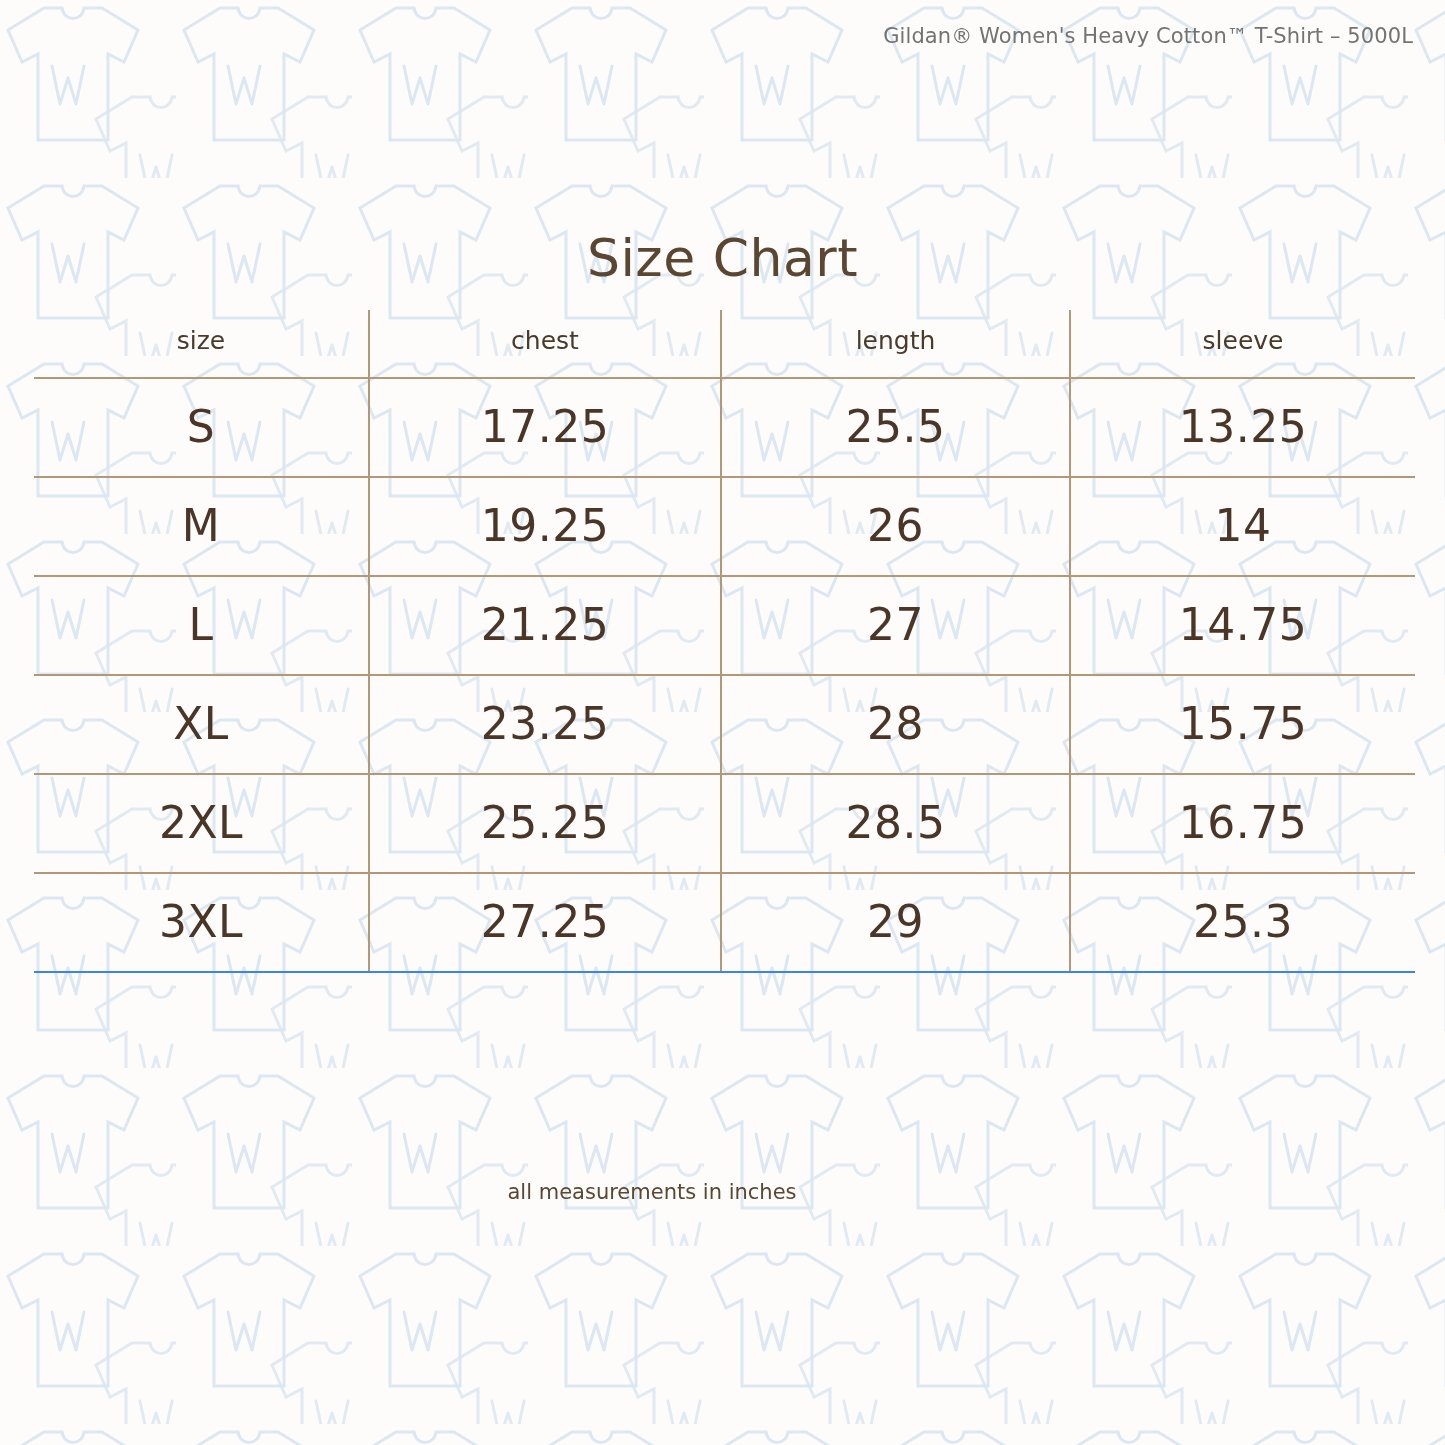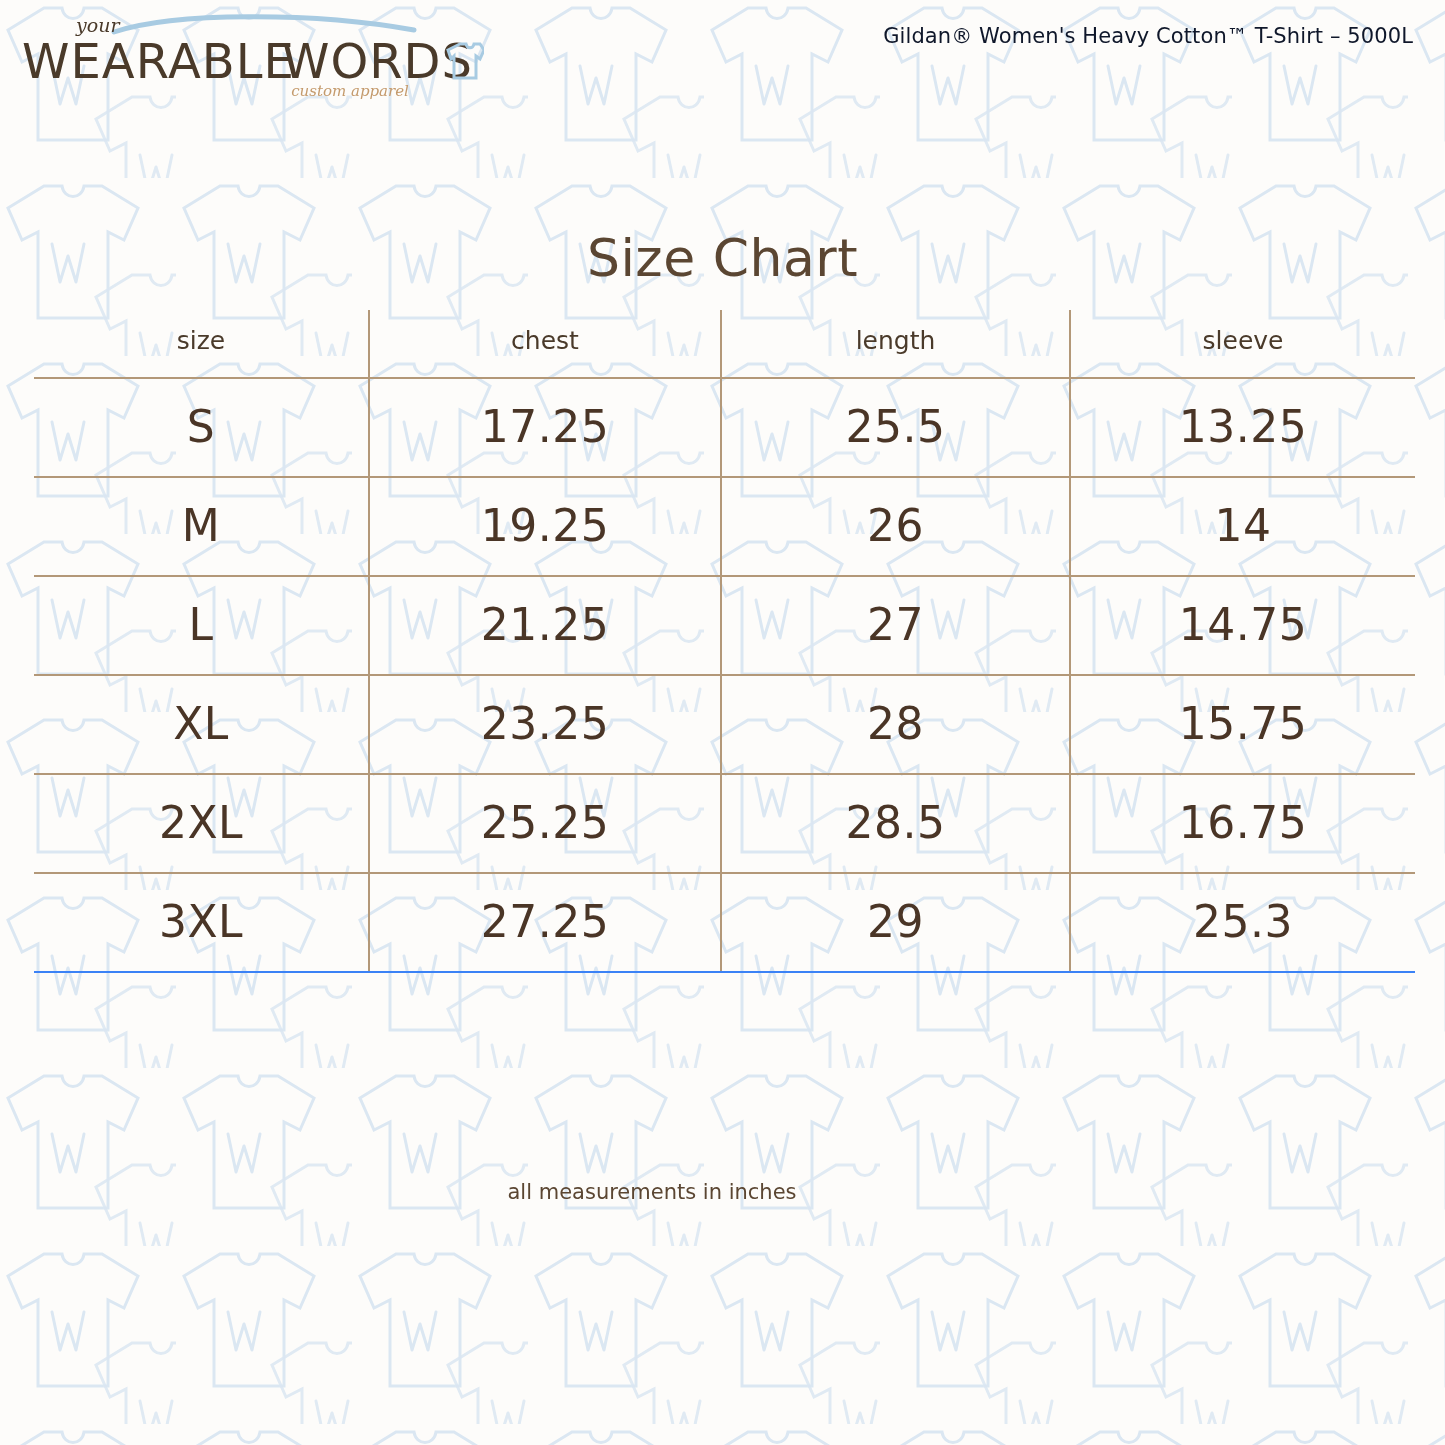--- a/index.html
+++ b/index.html
@@ -43,21 +43,21 @@
     top: 6px;
     width: 470px;
     height: 96px;
   }
   #product-title {
     position: absolute;
     right: 32px;
     top: 24px;
     font-family: "DejaVu Sans", sans-serif;
     font-size: 21px;
-    color: #0f172a;
+    color: #737373;
     letter-spacing: 0.1px;
     white-space: nowrap;
   }
 
   
   #chart-wrap {
     position: absolute;
     left: 0;
     top: 0;
     width: 1445px;
@@ -148,35 +148,20 @@
           <use href="#wm-shirt" x="0" y="0"></use>
           <use href="#wm-shirt" x="88" y="89" opacity="0.85"></use>
         </pattern>
       </defs>
       <rect x="-20" y="-20" width="1490" height="1490" fill="url(#wm-pattern)"></rect>
     </svg>
   </div>
 
   <div id="header">
 
-    <div id="logo">
-      <svg width="470" height="96" viewBox="0 0 470 96" xmlns="http://www.w3.org/2000/svg">
-
-        <path d="M100 26 C160 6, 300 6, 400 24" fill="none" stroke="#a8cbe2" stroke-width="5" stroke-linecap="round"></path>
-
-        <text x="62" y="26" font-family="DejaVu Serif, serif" font-size="19" fill="#4a3a2a" font-style="italic">your</text>
-
-        <text x="8" y="72" font-family="DejaVu Sans, sans-serif" font-size="48" fill="#4a3a2a" letter-spacing="1">WEARABLE</text>
-        <text x="268" y="72" font-family="DejaVu Sans, sans-serif" font-size="48" fill="#4a3a2a" letter-spacing="1">WORDS</text>
-
-        <path d="M434 44 L446 38 L452 38 C453 43 459 43 460 38 L466 38 L470 44 L466 53 L462 50 L462 72 L440 72 L440 50 L437 53 Z" fill="none" stroke="#a8cbe2" stroke-width="3"></path>
-
-        <text x="336" y="90" font-family="DejaVu Serif, serif" font-size="15" fill="#c49a6c" font-style="italic" text-anchor="middle">custom apparel</text>
-      </svg>
-    </div>
 
     <div id="product-title">Gildan® Women's Heavy Cotton™ T-Shirt – 5000L</div>
   </div>
 
   <div id="chart-wrap">
 
     <div id="chart-title">Size Chart</div>
 
     <table class="size-table">
       <colgroup>

